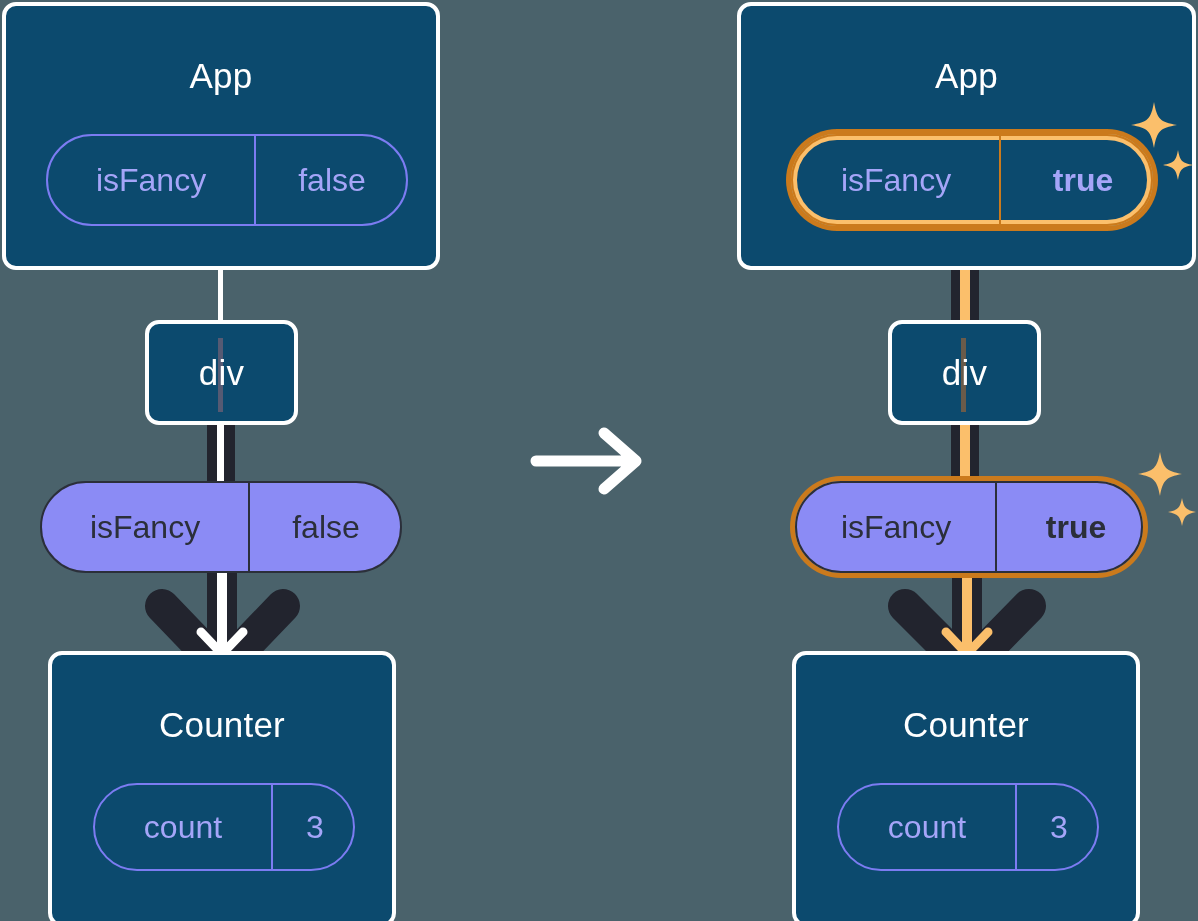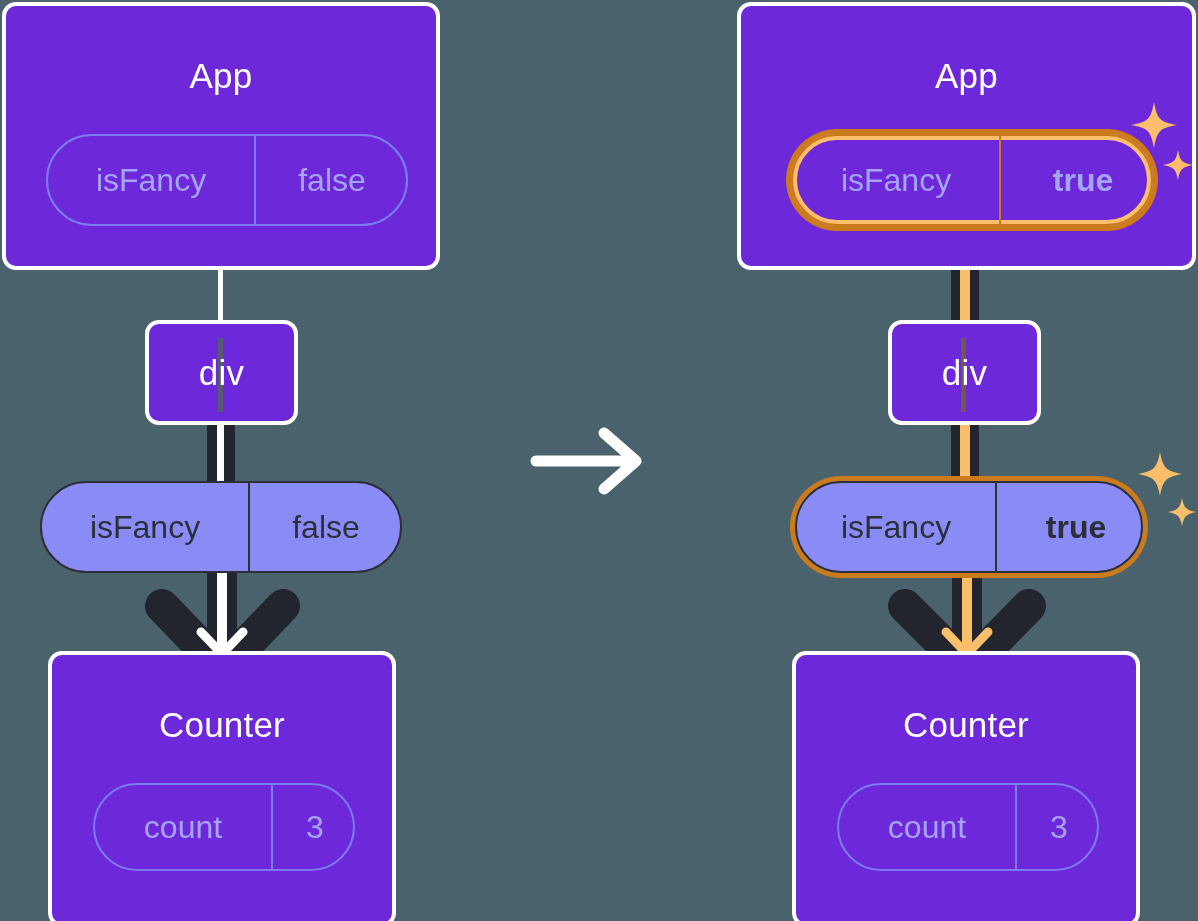--- a/index.html
+++ b/index.html
@@ -8,21 +8,21 @@
     background:#4a626b;
     font-family:"Liberation Sans", sans-serif;
     overflow:hidden;
     position:relative;
   }
   .stage { position:absolute; inset:0; }
 
   
   .cbox{
     position:absolute;
-    background:#6d28d9;
+    background:#0c4a6e;
     border:4px solid #ffffff;
     border-radius:14px;
     z-index:5;
   }
   .ctitle{
     color:#ffffff;
     font-size:35px;
     font-weight:400;
     text-align:center;
     letter-spacing:.2px;

